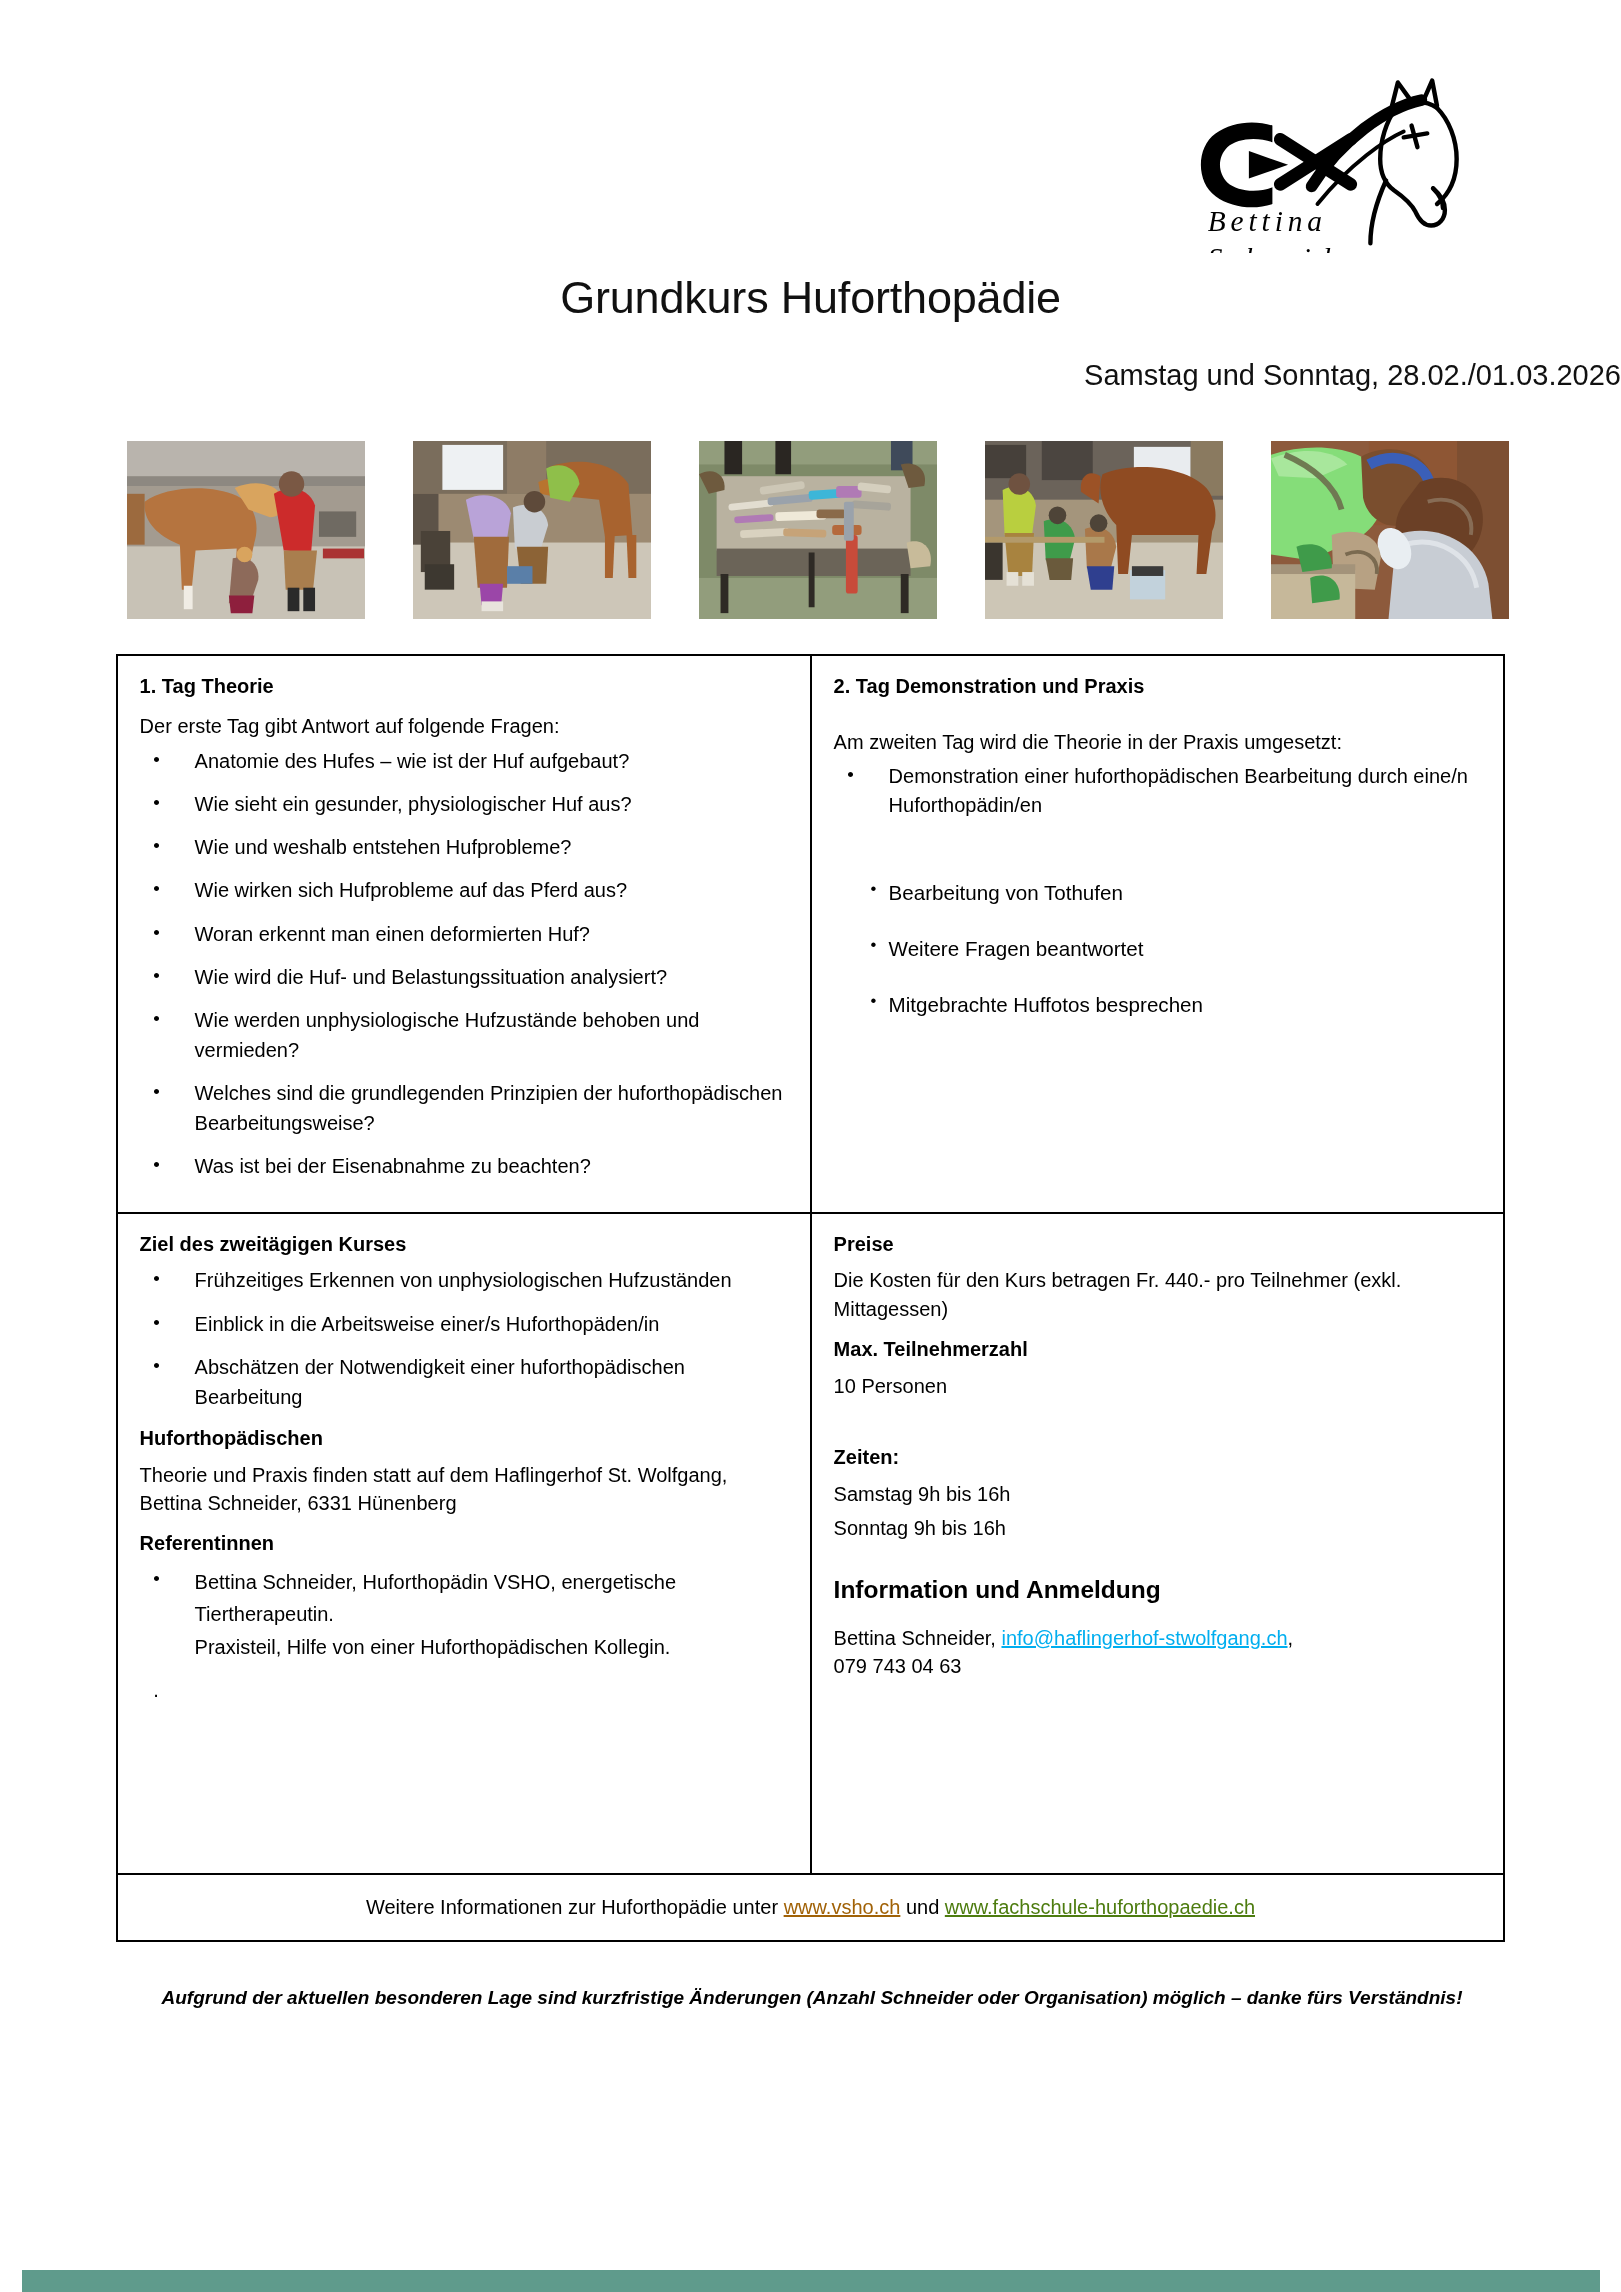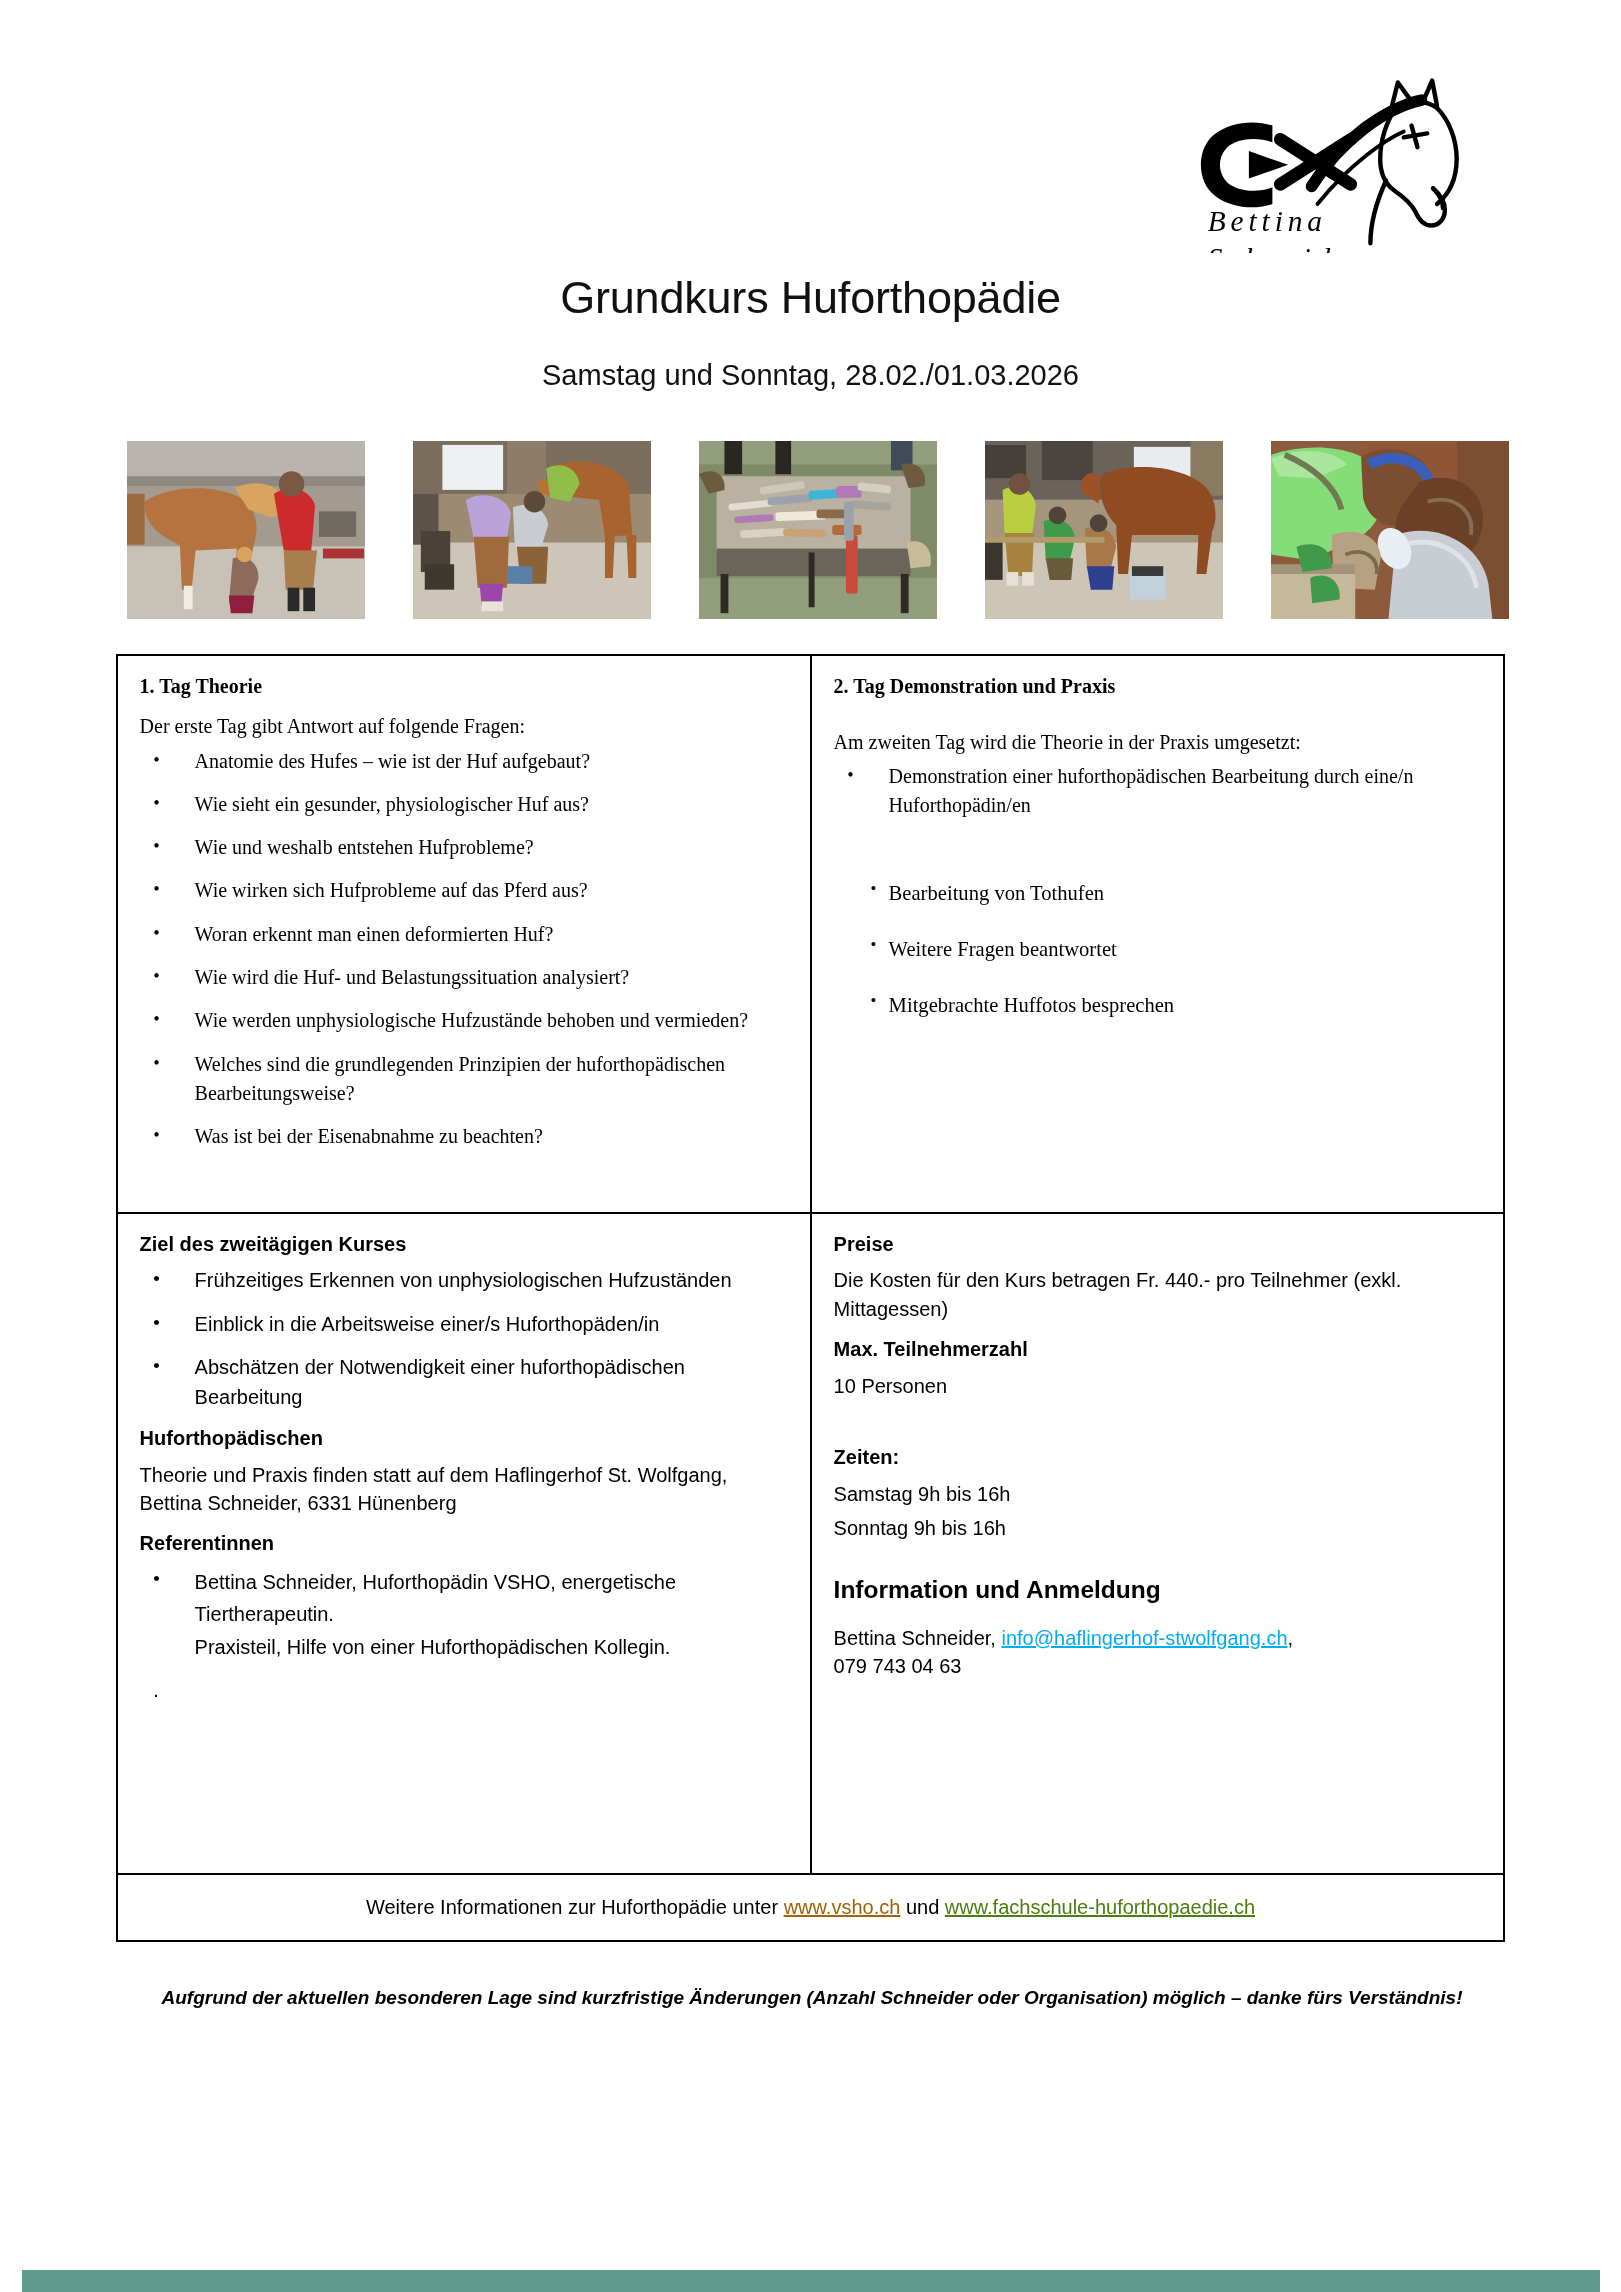--- a/index.html
+++ b/index.html
@@ -43,21 +43,21 @@
     font-size: 45px;
     font-weight: 400;
     letter-spacing: -0.2px;
     color: #111;
   }
   .title-sub {
     position: absolute;
     left: 0;
     top: 359px;
     width: 1621px;
-    text-align: center;
+    text-align: right;
     font-size: 29px;
     font-weight: 400;
     color: #111;
   }
 
   
   .photo-strip {
     position: absolute;
     left: 127px;
     top: 441px;
@@ -83,21 +83,21 @@
     top: 654px;
     width: 1389px;
     border: 2px solid #000;
     box-sizing: border-box;
     display: flex;
     flex-direction: column;
   }
   .trow {
     display: flex;
   }
-  .trow.r1 { min-height: 556px; font-family: Liberation Serif, serif; }
+  .trow.r1 { min-height: 556px; }
   .trow.r2 { min-height: 659px; }
   .trow.r2, .trow.r3 { border-top: 2px solid #000; }
   .cell {
     box-sizing: border-box;
     padding: 13.7px 19.6px 13.7px 21.6px;
   }
   .cell.left  { width: 696px; border-right: 2px solid #000; }
   .cell.right { width: 693px; }
   .cell.full  { width: 1389px; text-align: center; padding: 17.6px 9.8px 19.6px; }
 

